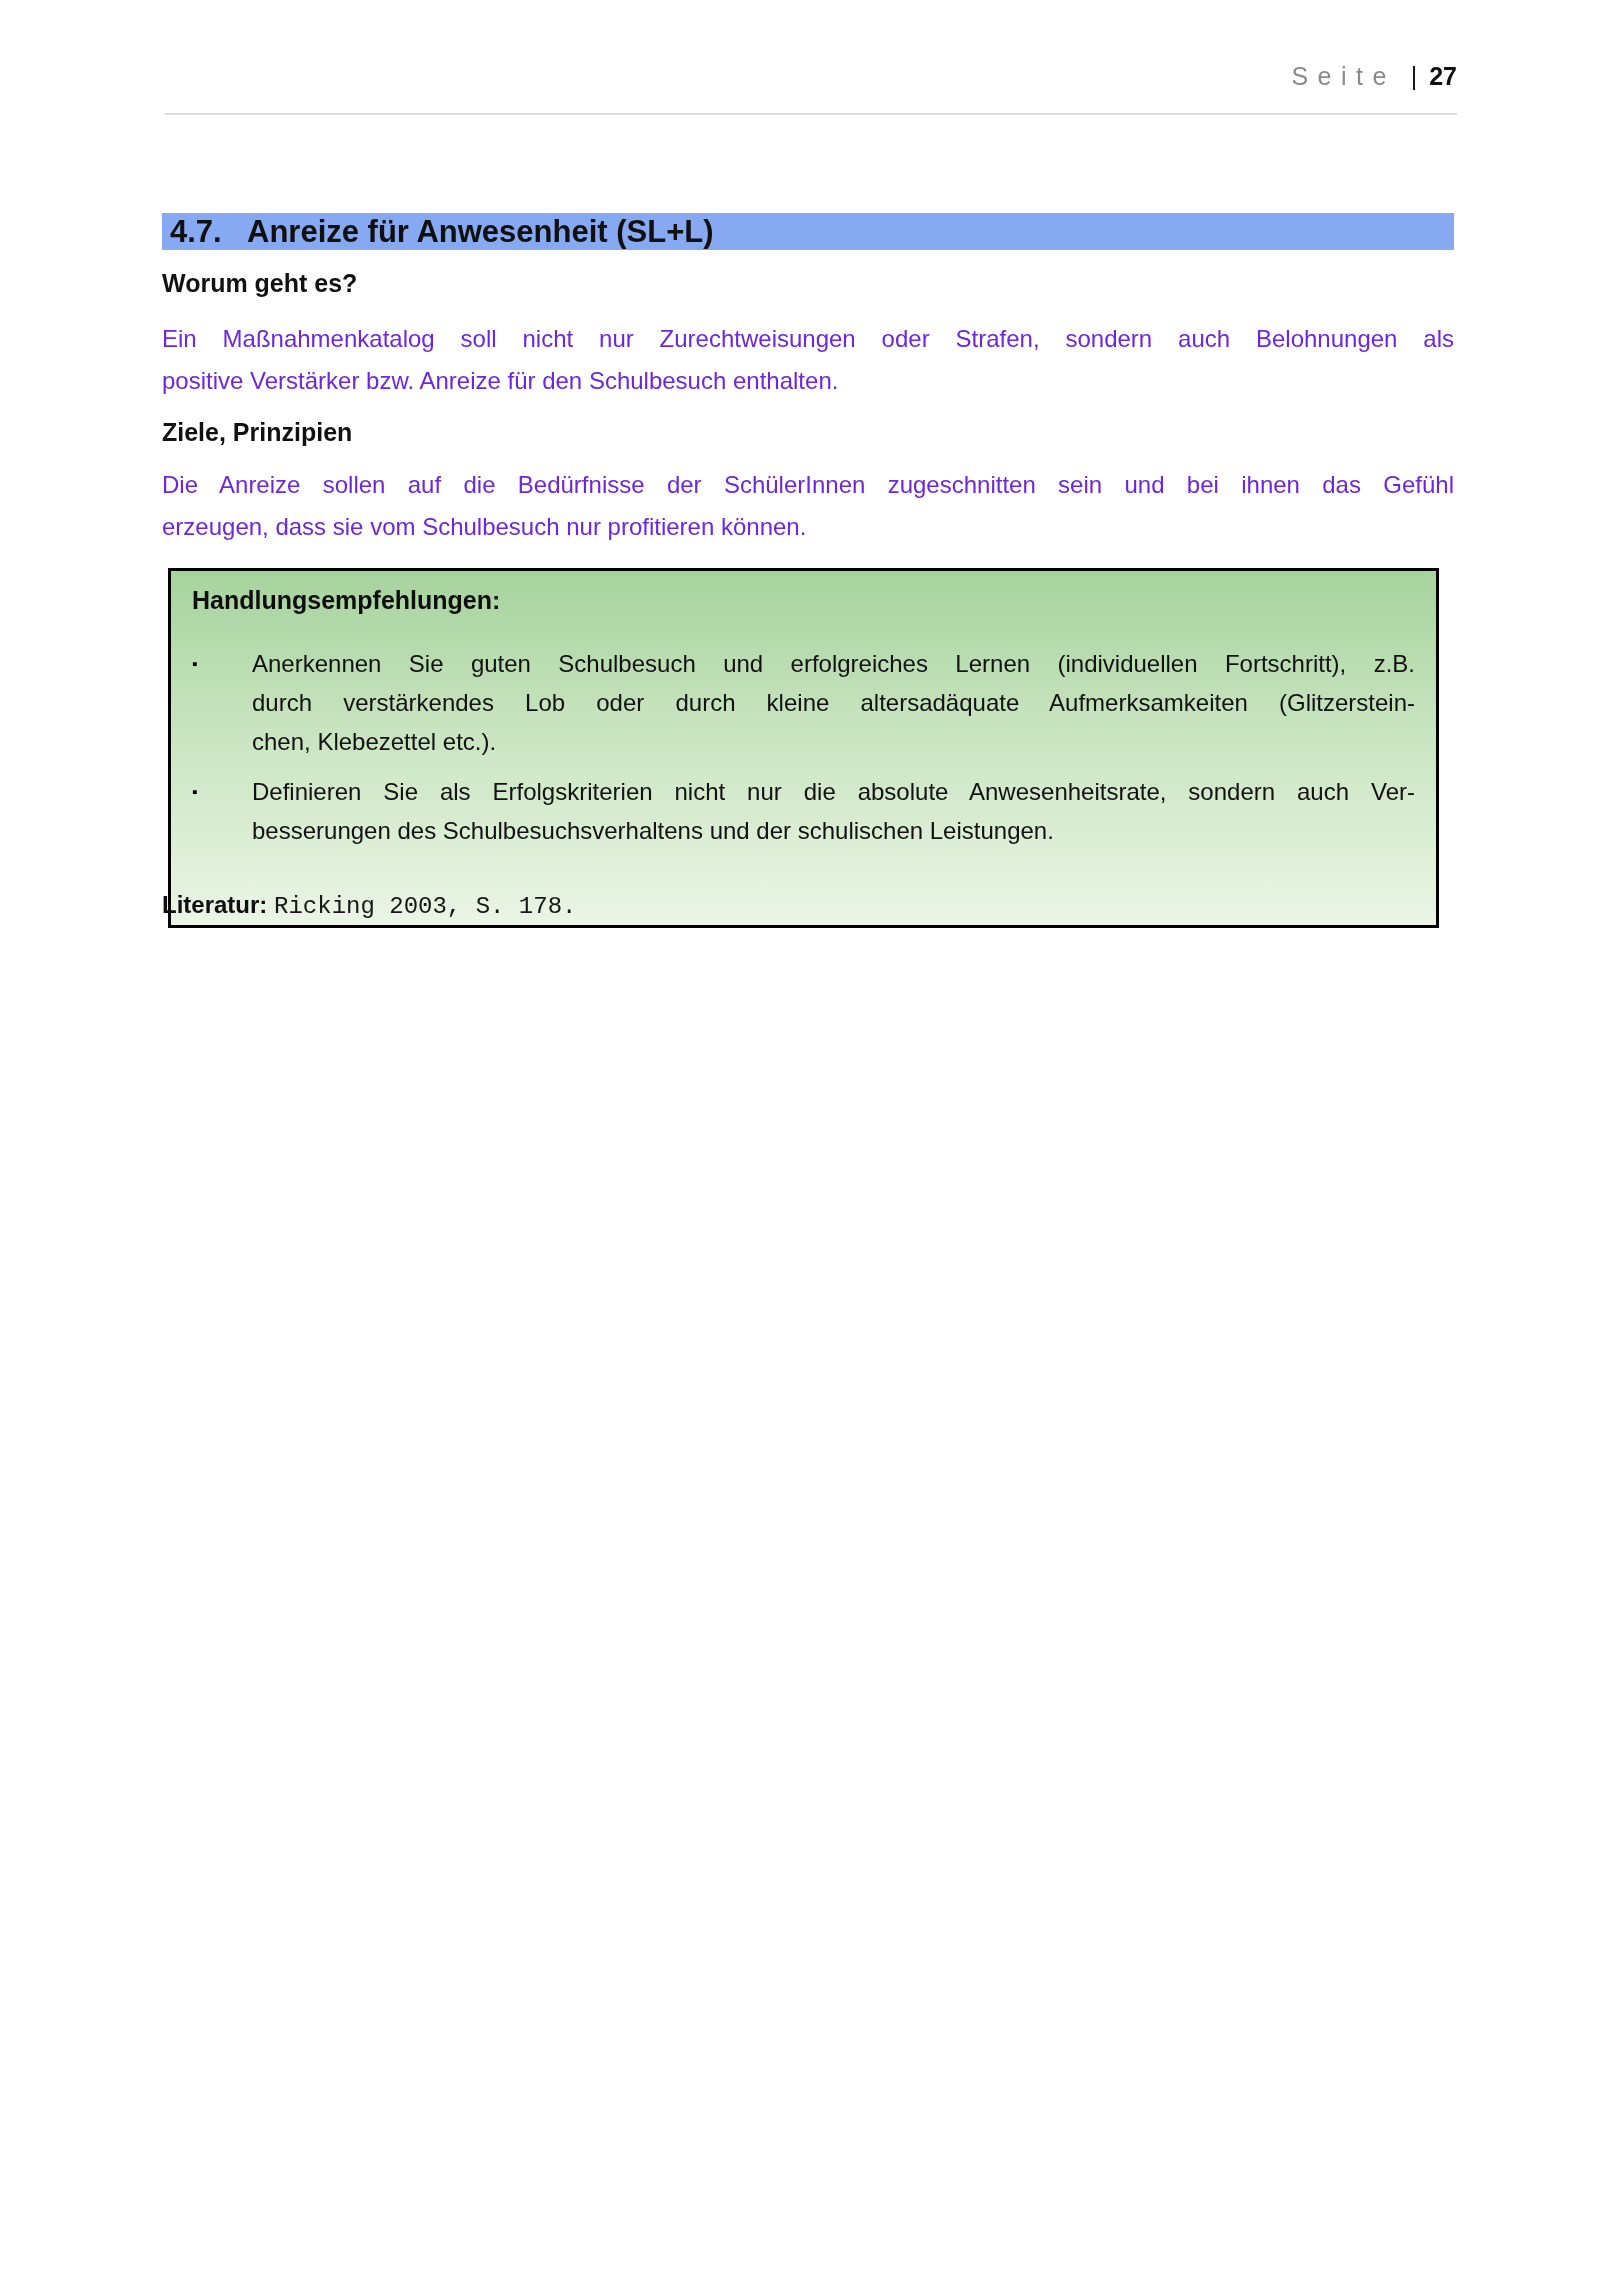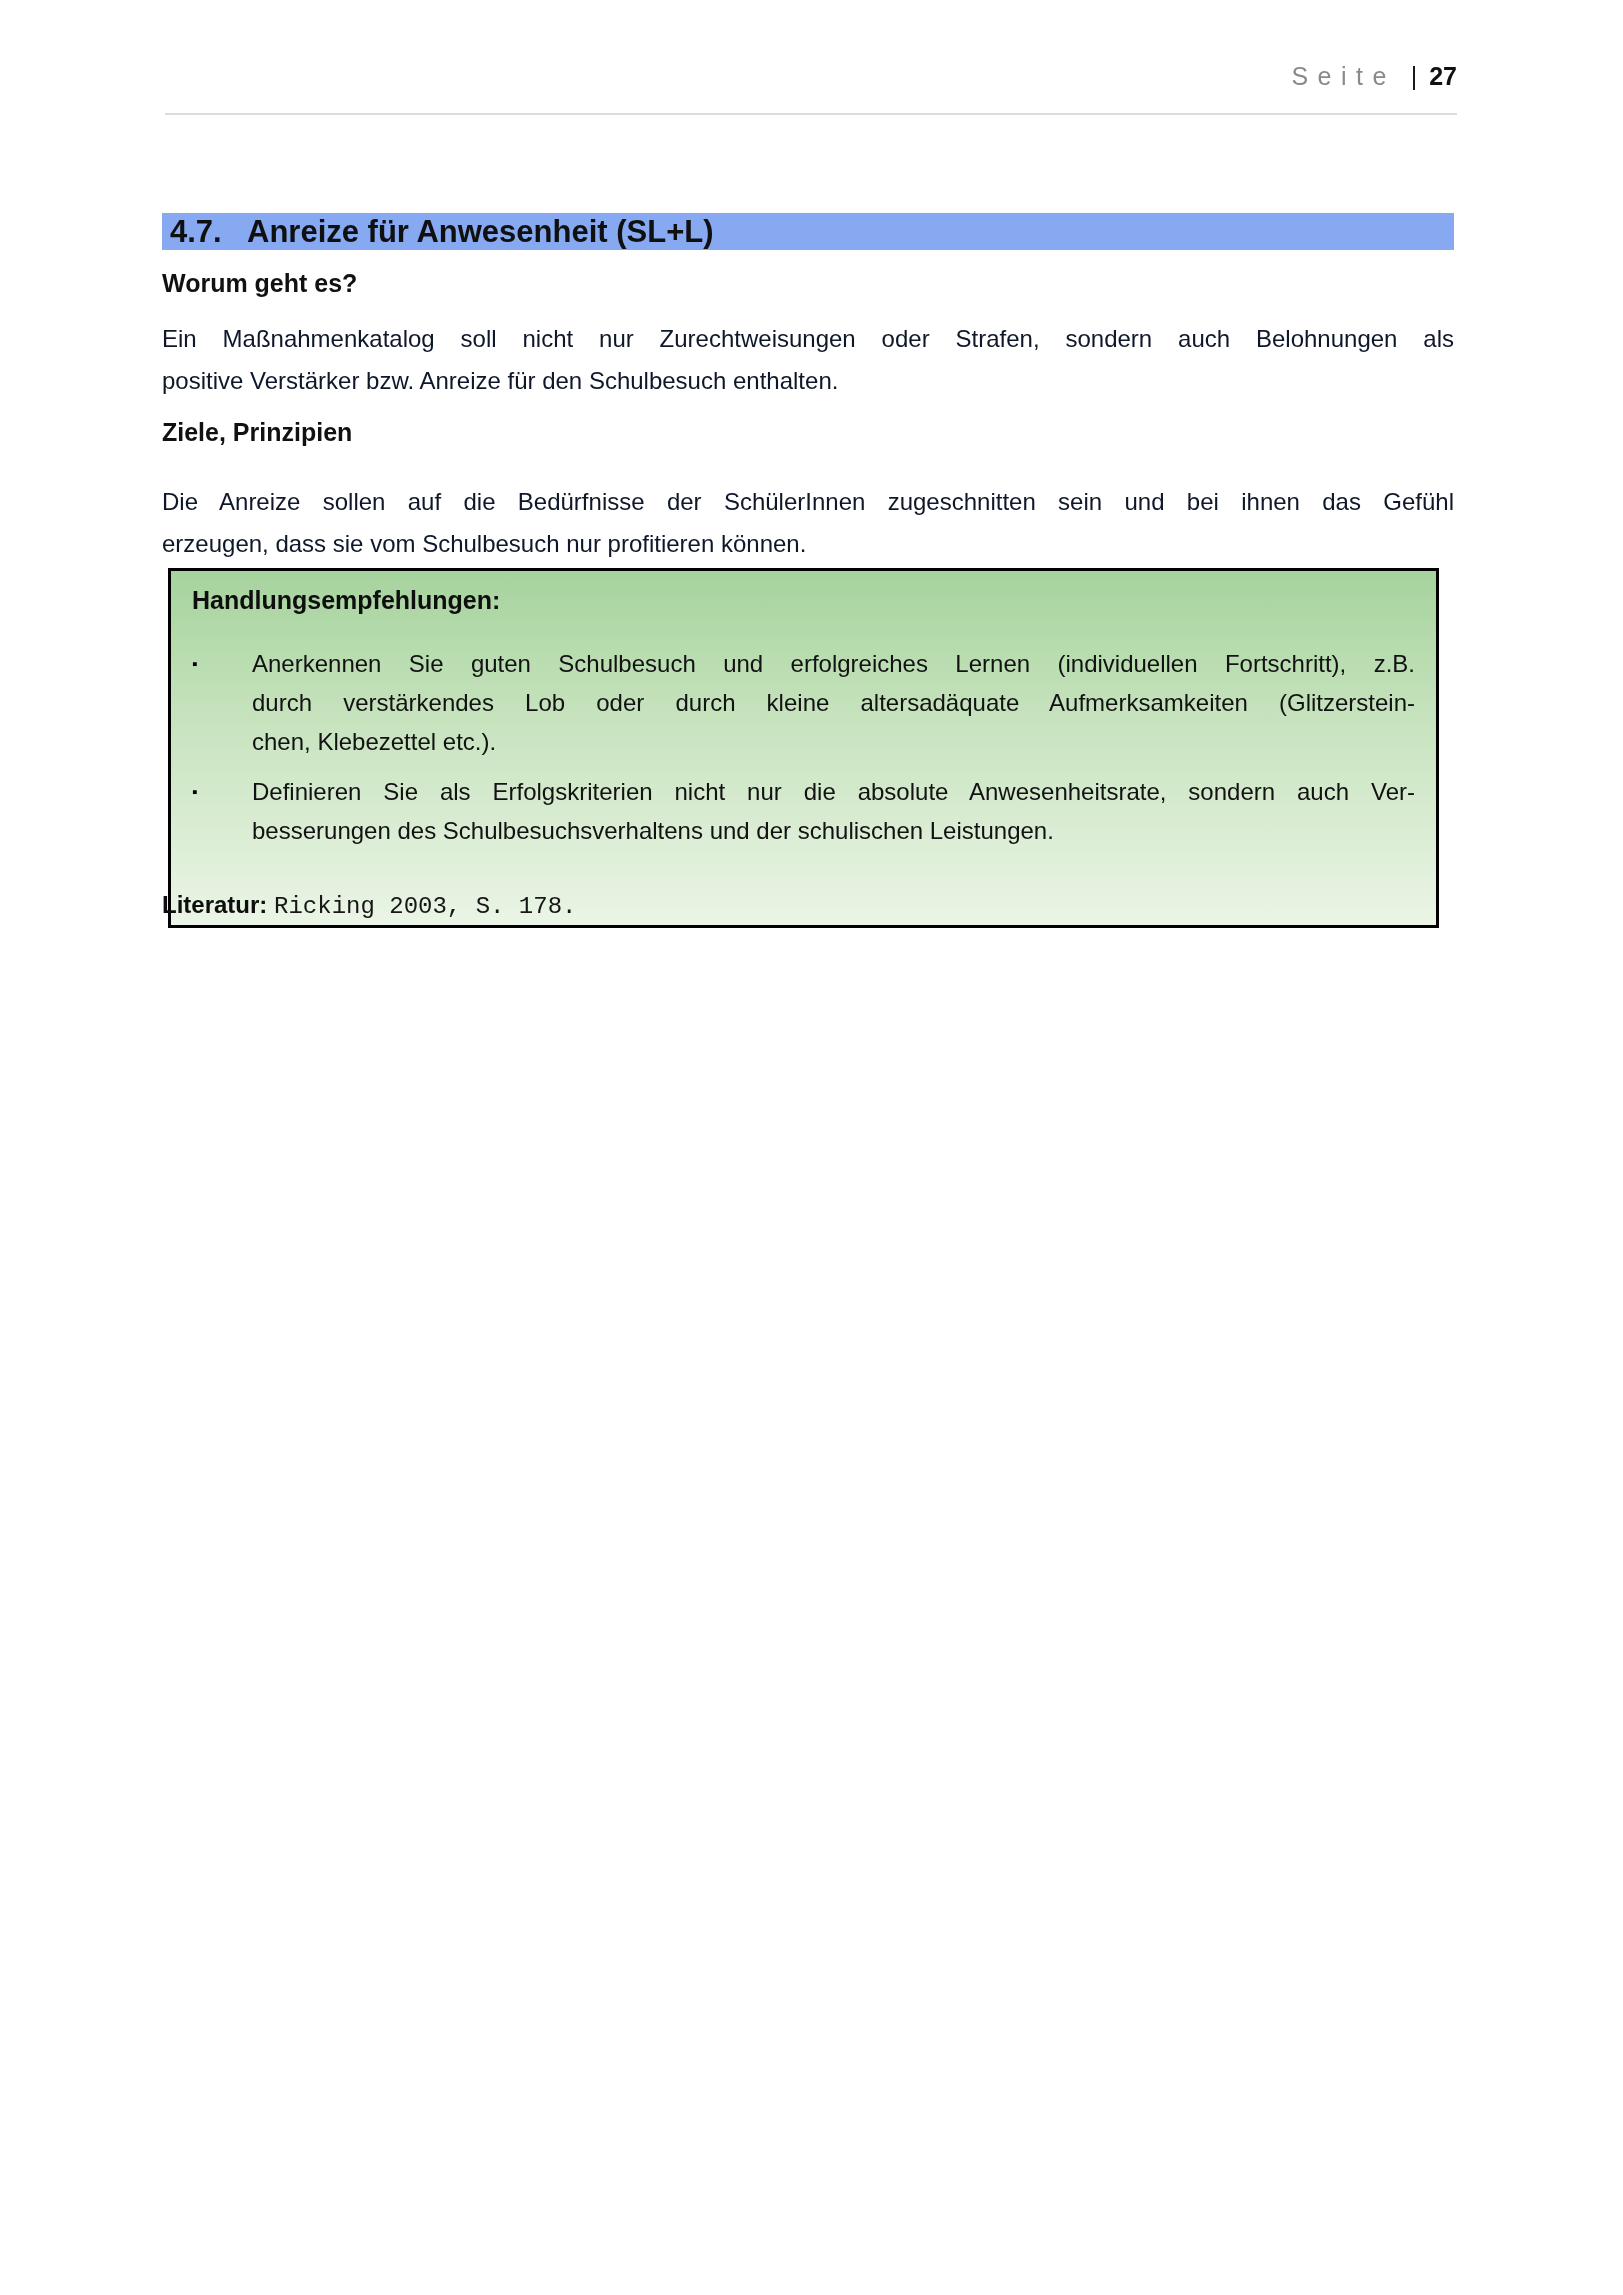--- a/index.html
+++ b/index.html
@@ -64,29 +64,29 @@
   }
 
   
   .block { position: absolute; left: 162px; width: 1292px; }
   .subhead {
     font-size: 25px;
     font-weight: 700;
     line-height: 31px;
     color: #111111;
   }
-  .para { font-size: 24px; color: #0f172a; }
+  .para { font-size: 24px; color: #6d28d9; }
   .para .line { line-height: 42px; }
   .line.stretch { text-align: justify; text-align-last: justify; }
   .line.last { text-align: left; }
 
   #worum-title  { top: 268px; }
   #para-worum   { top: 318px; }
   #ziele-title  { top: 417px; }
-  #para-ziele   { top: 481px; }
+  #para-ziele   { top: 464px; }
 
   
   .rec-box {
     position: absolute;
     top: 568px;
     left: 168px;
     width: 1271px;
     height: 360px;
     box-sizing: border-box;
     border: 3.2px solid #000000;

